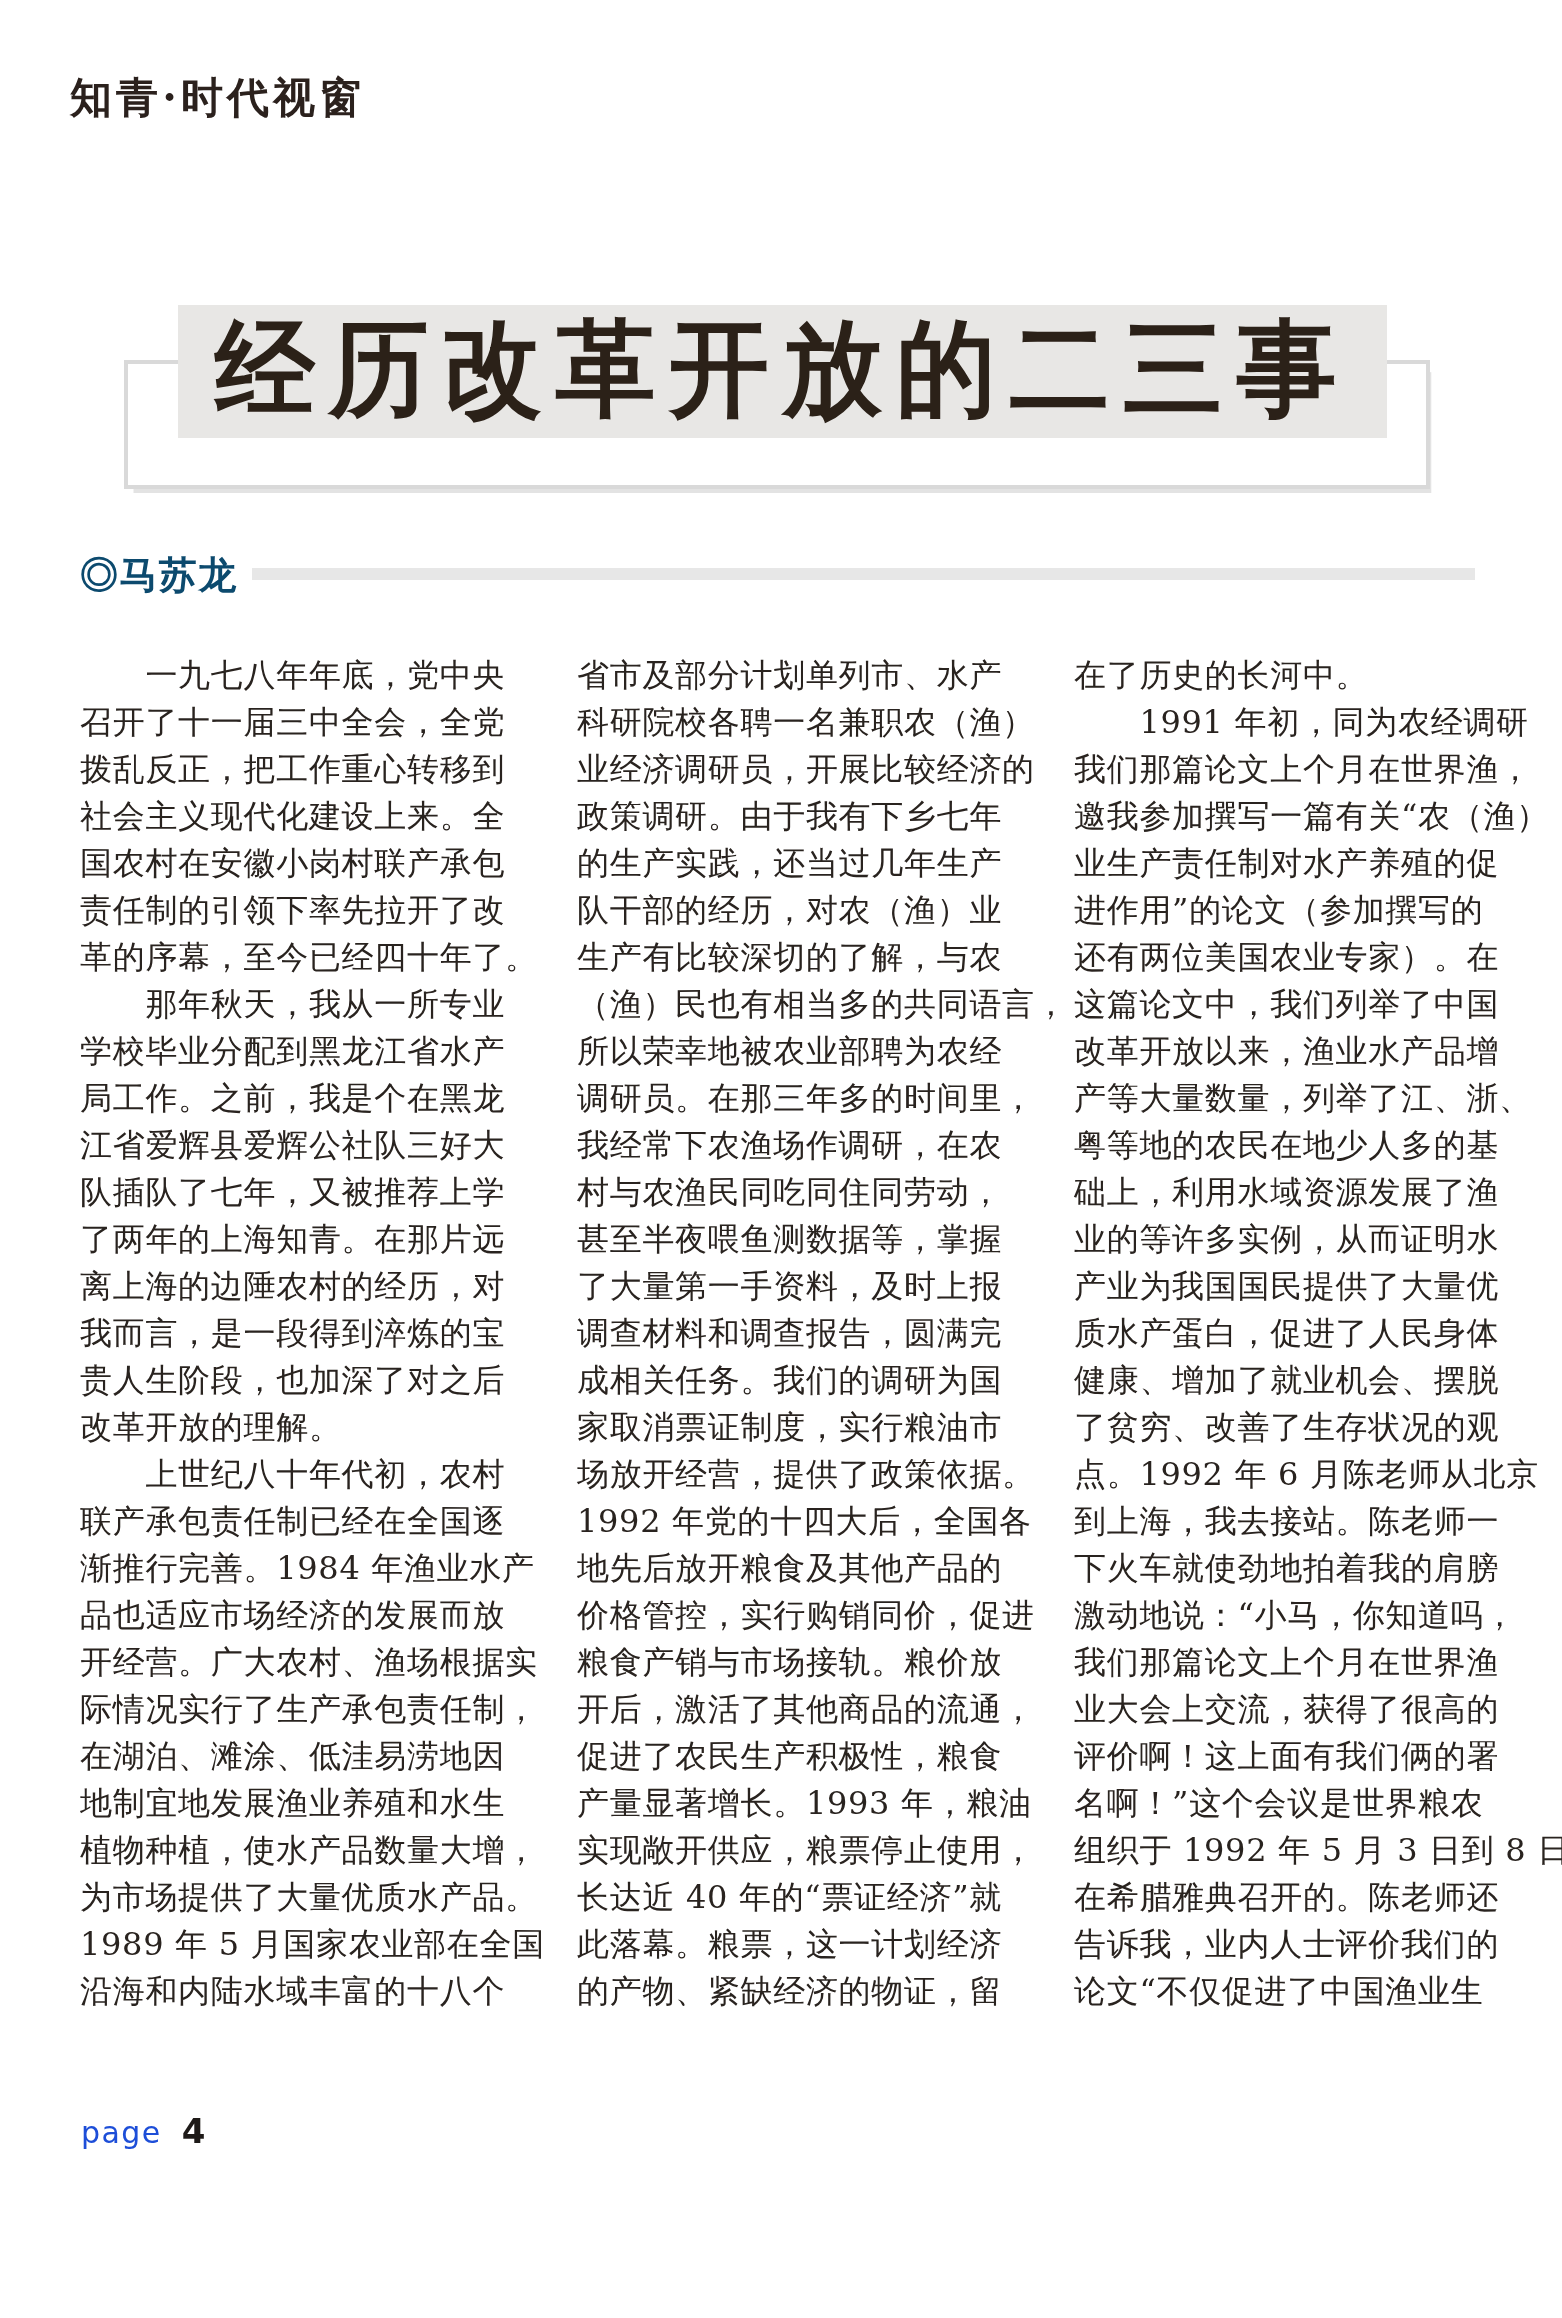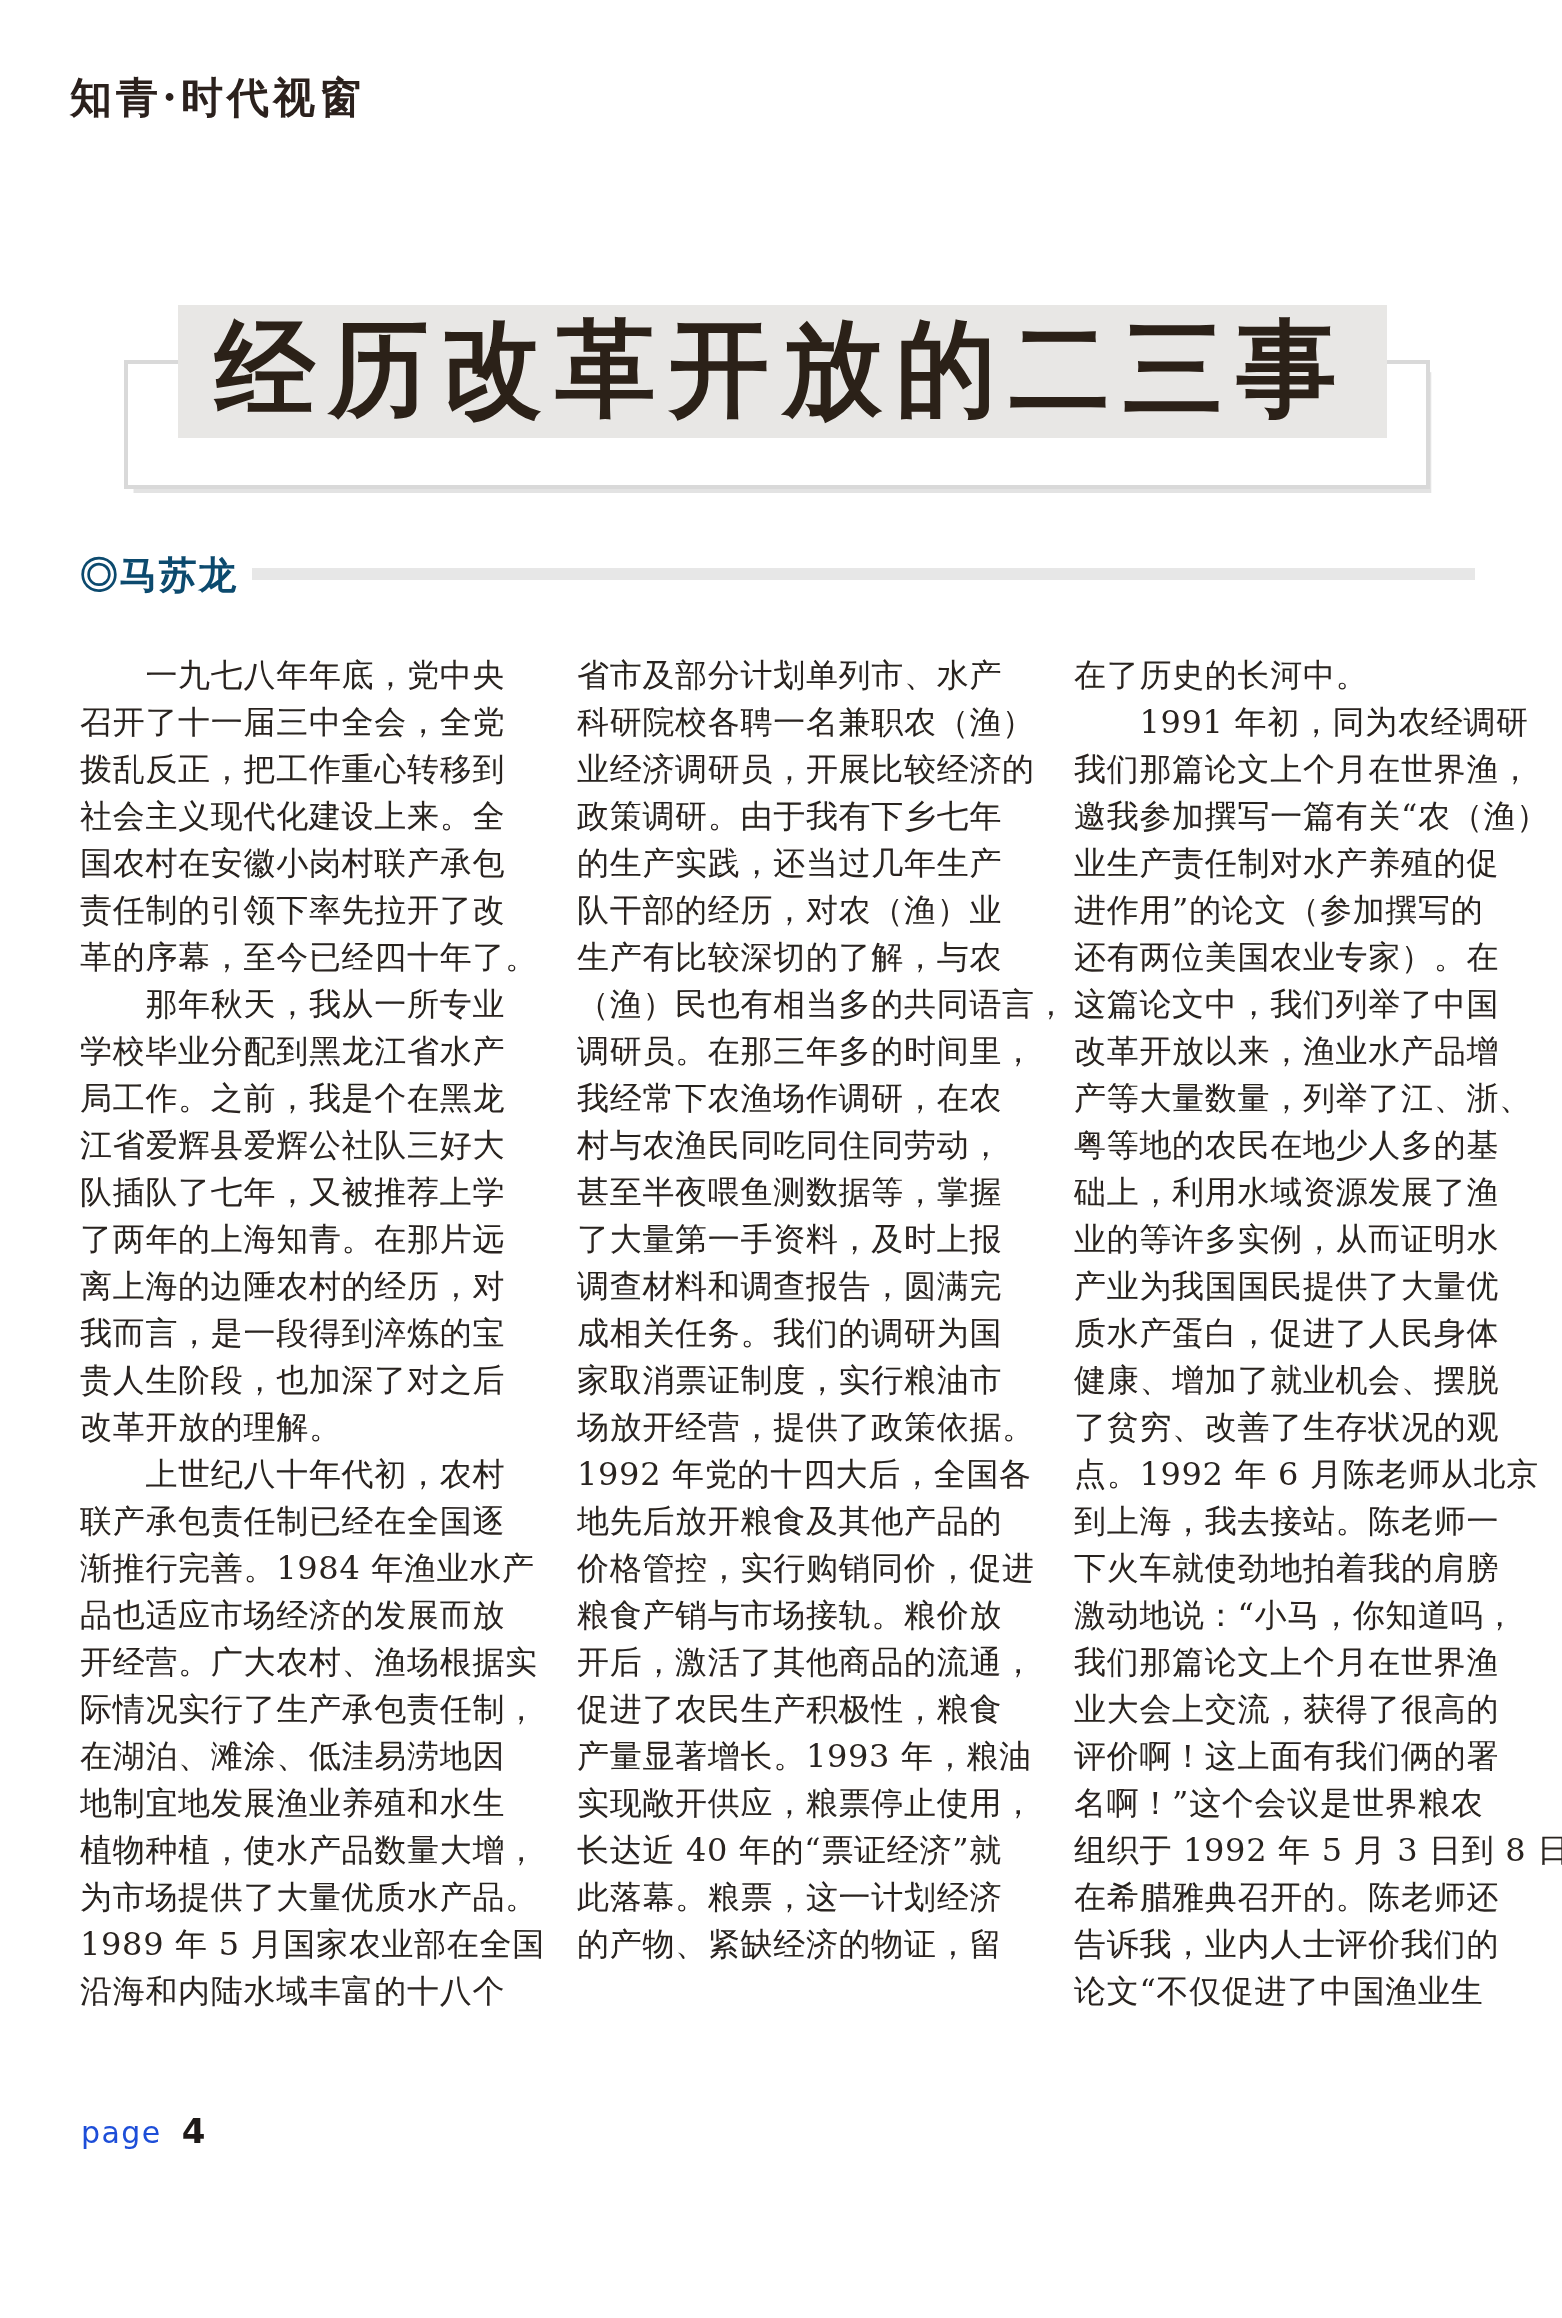--- a/index.html
+++ b/index.html
@@ -180,20 +180,21 @@
       </div>
     <div class="column">
         <div class="line">省市及部分计划单列市、水产</div>
         <div class="line">科研院校各聘一名兼职农（渔）</div>
         <div class="line">业经济调研员，开展比较经济的</div>
         <div class="line">政策调研。由于我有下乡七年</div>
         <div class="line">的生产实践，还当过几年生产</div>
         <div class="line">队干部的经历，对农（渔）业</div>
         <div class="line">生产有比较深切的了解，与农</div>
         <div class="line">（渔）民也有相当多的共同语言，</div>
+        <div class="line">所以荣幸地被农业部聘为农经</div>
         <div class="line">调研员。在那三年多的时间里，</div>
         <div class="line">我经常下农渔场作调研，在农</div>
         <div class="line">村与农渔民同吃同住同劳动，</div>
         <div class="line">甚至半夜喂鱼测数据等，掌握</div>
         <div class="line">了大量第一手资料，及时上报</div>
         <div class="line">调查材料和调查报告，圆满完</div>
         <div class="line">成相关任务。我们的调研为国</div>
         <div class="line">家取消票证制度，实行粮油市</div>
         <div class="line">场放开经营，提供了政策依据。</div>
         <div class="line">1992 年党的十四大后，全国各</div>

